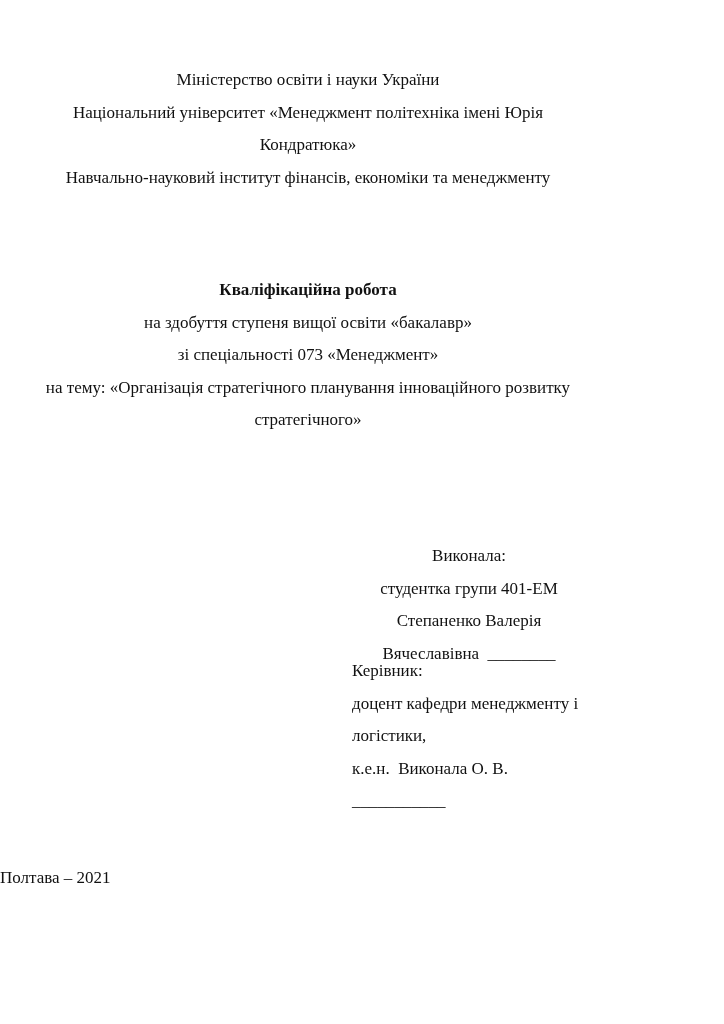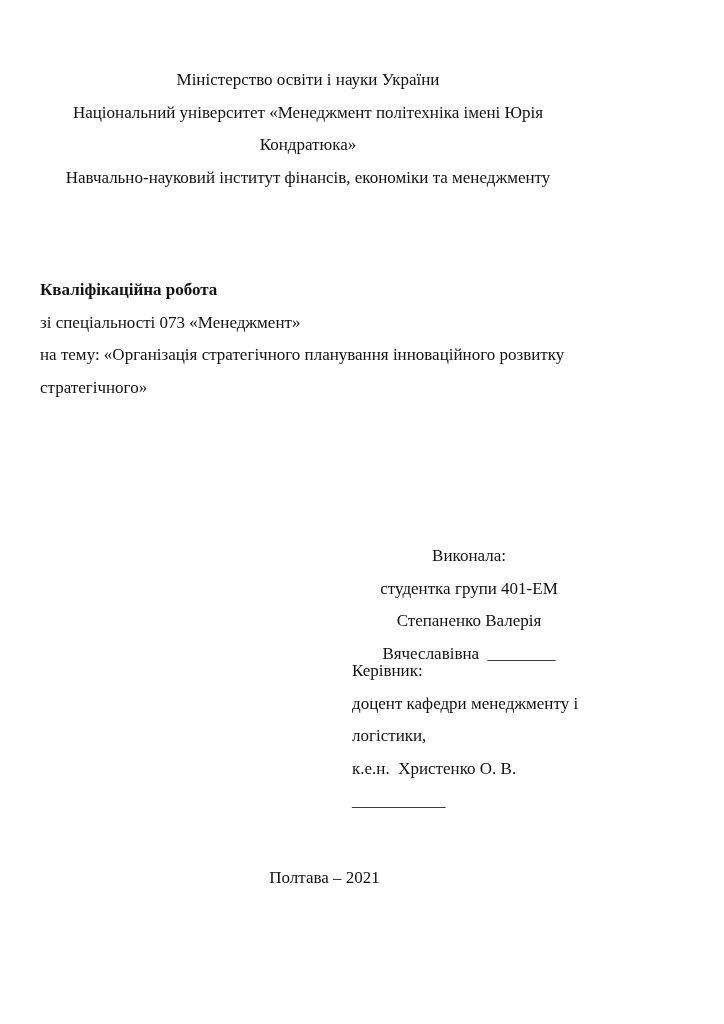--- a/index.html
+++ b/index.html
@@ -27,21 +27,21 @@
     top: 64px;
     left: 40px;
     right: 40px;
     text-align: center;
   }
   .title-block {
     position: absolute;
     top: 274px;
     left: 40px;
     right: 40px;
-    text-align: left;
+    text-align: center;
   }
   .title-heading {
     font-weight: bold;
   }
   .executor-block {
     position: absolute;
     top: 540px;
     left: 352px;
     right: 30px;
     text-align: center;
@@ -51,51 +51,50 @@
     top: 655px;
     left: 352px;
     right: 36px;
     text-align: left;
   }
   .footer-block {
     position: absolute;
     top: 862px;
     left: 0;
     right: 0;
-    text-align: center;
-    margin-left: 33px;
   }
 </style>
 </head>
 <body>
 
 <div class="page">
 
   <div class="header-block">
     <p>Міністерство освіти і науки України</p>
     <p>Національний університет «Менеджмент політехніка імені Юрія Кондратюка»</p>
     <p>Навчально-науковий інститут фінансів, економіки та менеджменту</p>
   </div>
 
   <div class="title-block">
     <p class="title-heading">Кваліфікаційна робота</p>
+    <p>на здобуття ступеня вищої освіти «бакалавр»</p>
     <p>зі спеціальності 073 «Менеджмент»</p>
     <p>на тему: «Організація стратегічного планування інноваційного розвитку</p>
     <p>стратегічного»</p>
   </div>
 
   <div class="executor-block">
     <p>Виконала:</p>
     <p>студентка групи 401-ЕМ</p>
     <p>Степаненко Валерія Вячеславівна  ________</p>
   </div>
 
   <div class="supervisor-block">
     <p>Керівник:</p>
     <p>доцент кафедри менеджменту і логістики,</p>
-    <p>к.е.н.  Христенко О. В. ___________</p>
+    <p>к.е.н.  Виконала О. В. ___________</p>
   </div>
 
   <div class="footer-block">
     <p>Полтава – 2021</p>
   </div>
 
 </div>
 
 </body></html>

